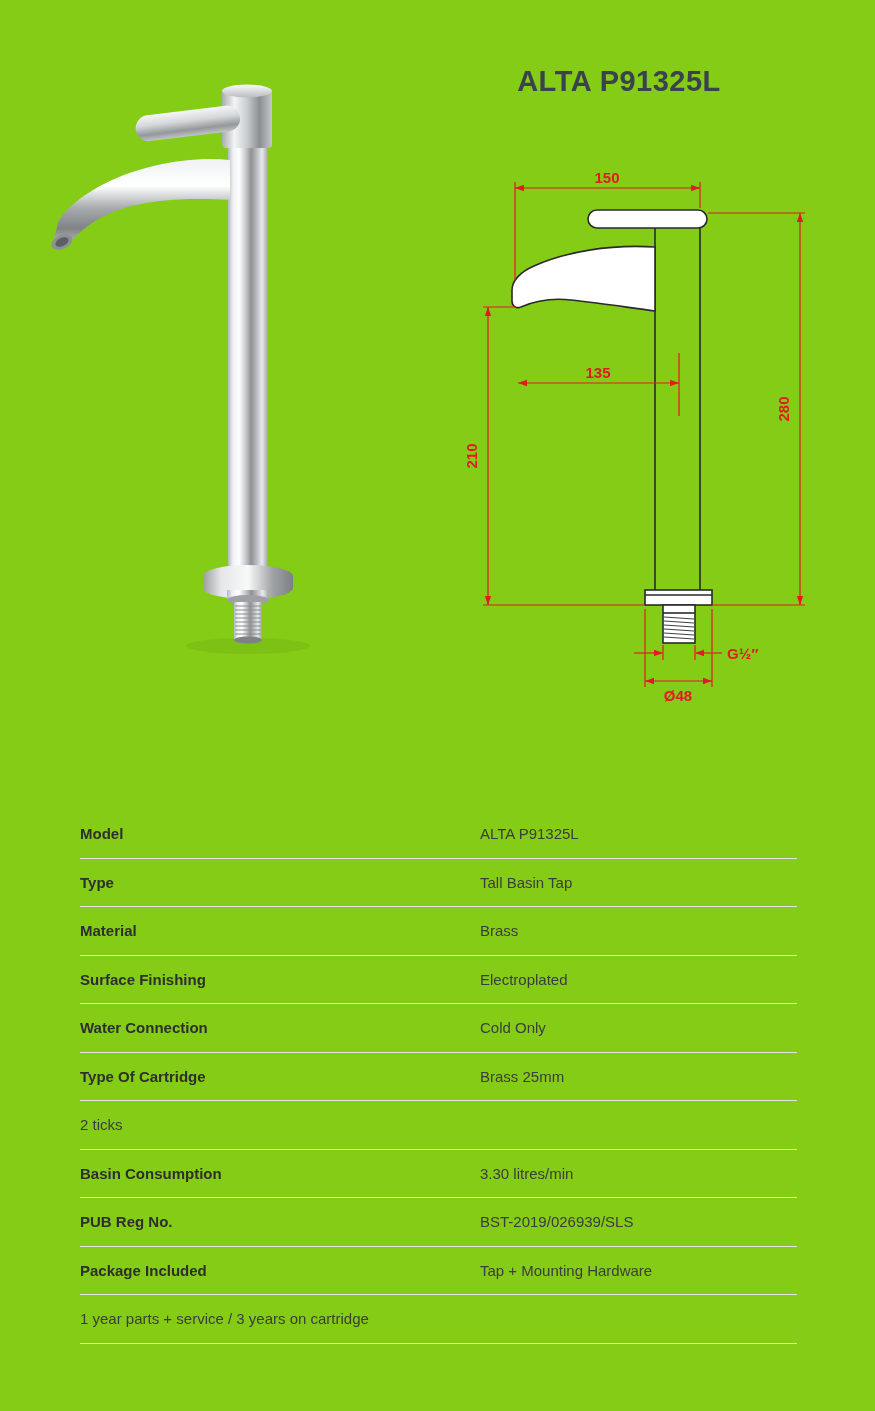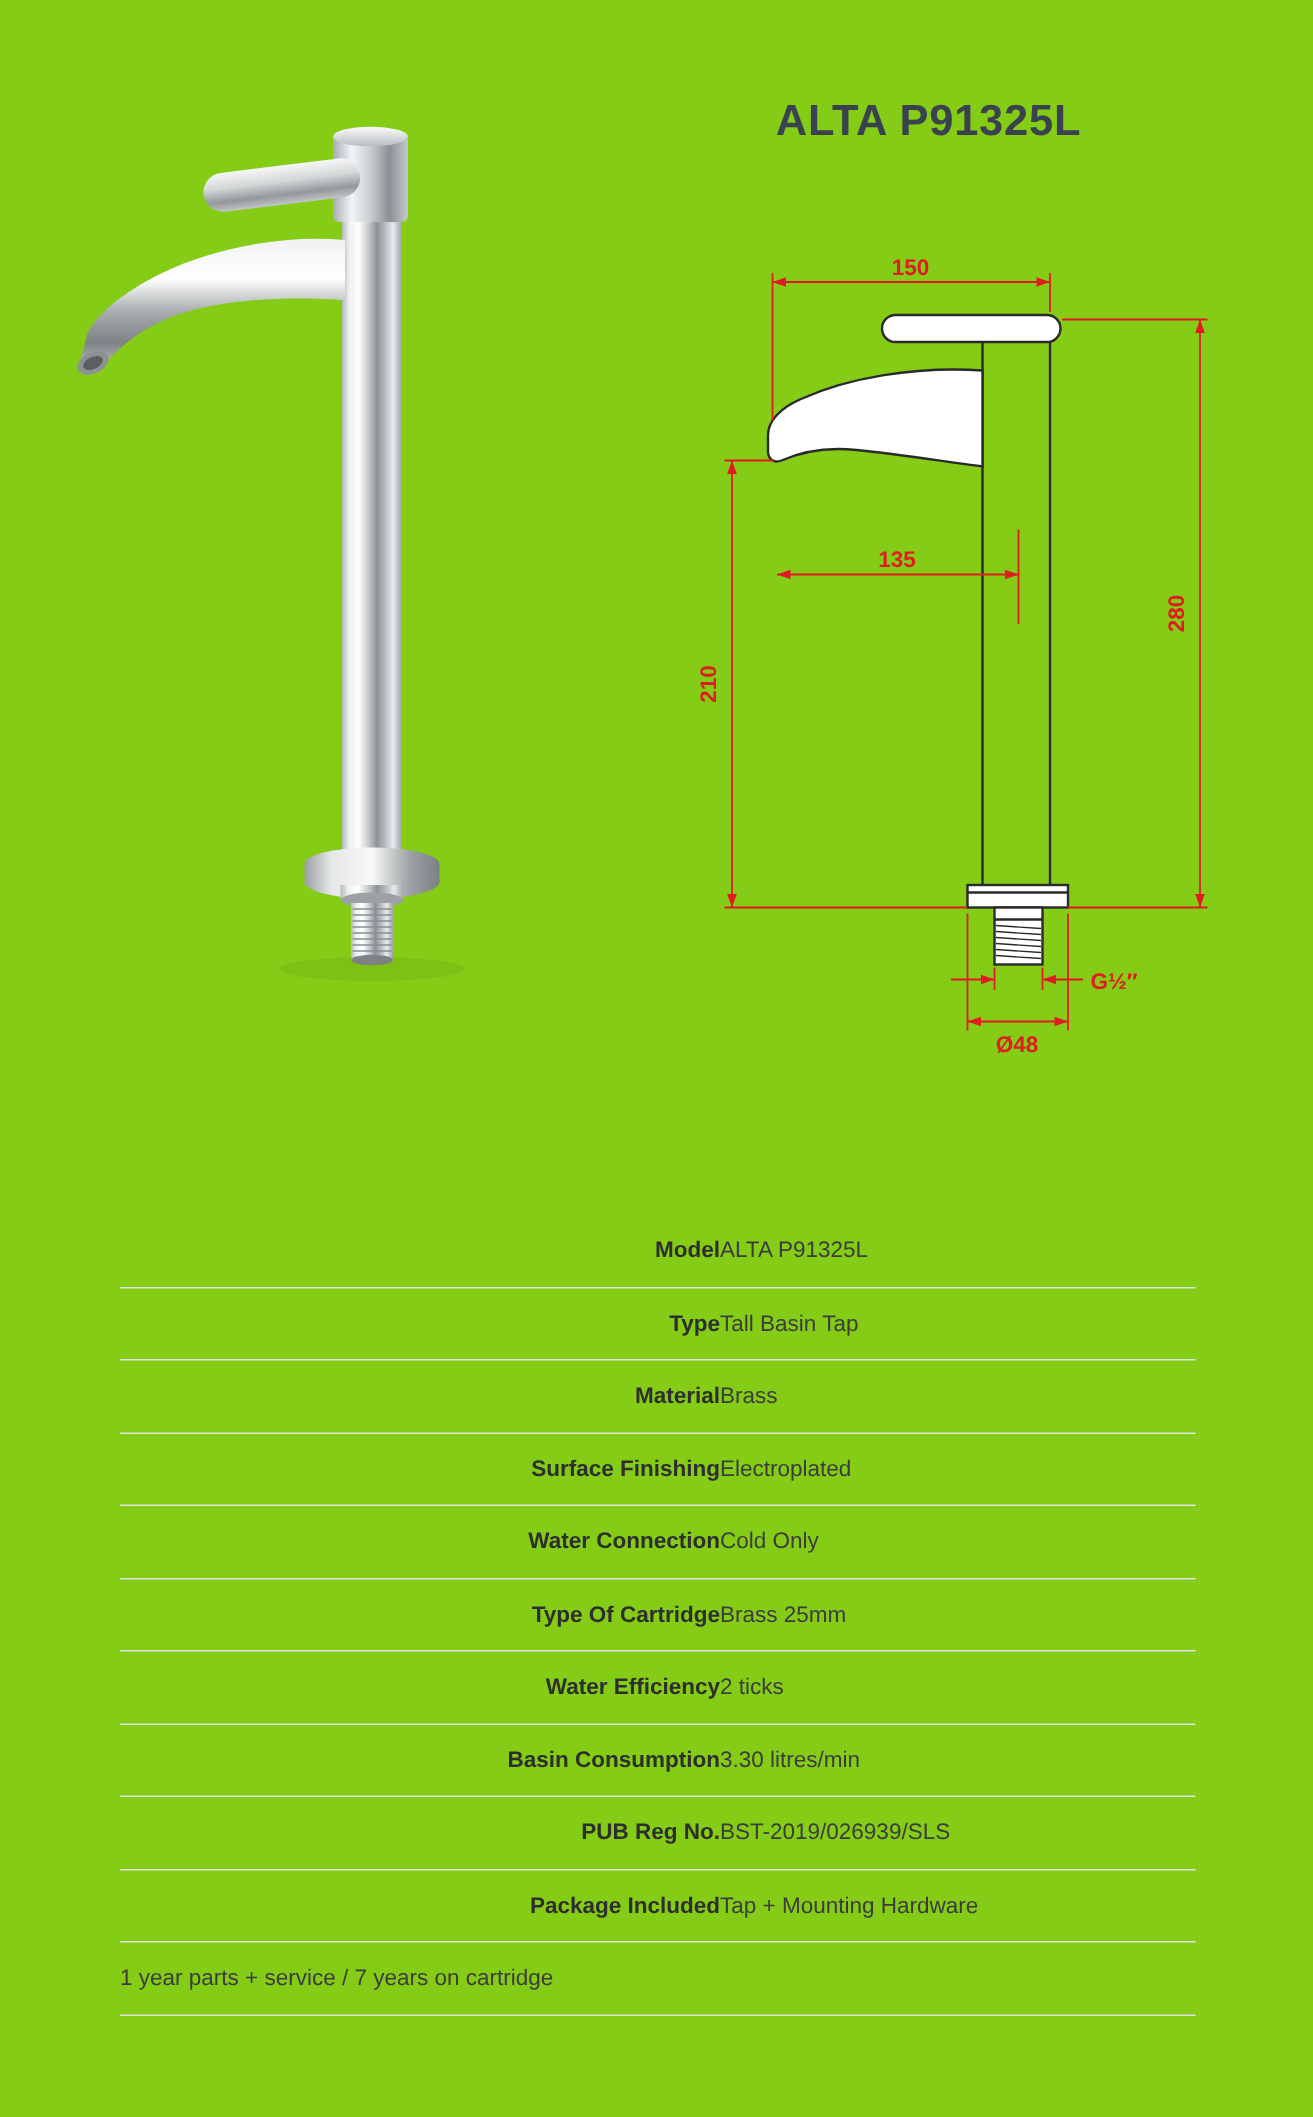--- a/index.html
+++ b/index.html
@@ -6,21 +6,21 @@
   .page{
     position:relative;width:875px;height:1411px;background:#84cc16;
     font-family:"Liberation Sans", sans-serif;overflow:hidden;
   }
   .page-title{
     position:absolute;left:619px;top:46px;transform:translateX(-50%);
     font-size:29px;font-weight:700;color:#39424e;letter-spacing:.5px;white-space:nowrap;
   }
   .photo-wrap{position:absolute;left:30px;top:60px;width:290px;height:600px;}
   .drawing-wrap{position:absolute;left:450px;top:150px;width:380px;height:580px;font-weight:bold;}
-  .specs{position:absolute;left:80px;top:810px;width:717px;text-align:right;}
+  .specs{position:absolute;left:80px;top:810px;width:717px;}
   .spec-row{display:flex;align-items:center;height:47.5px;border-bottom:1px solid #e2e2e2;}
   .spec-label{width:400px;font-size:15px;font-weight:700;color:#2e2e2e;}
   .spec-value{font-size:15px;color:#3c3c3c;}
   .dim-text{font-size:15px;fill:#e21b22;}
   svg{display:block;}
 </style>
 </head>
 <body>
 
 <div class="page">
@@ -203,33 +203,32 @@
     </div>
     <div class="spec-row">
       <div class="spec-label">Water Connection</div>
       <div class="spec-value">Cold Only</div>
     </div>
     <div class="spec-row">
       <div class="spec-label">Type Of Cartridge</div>
       <div class="spec-value">Brass 25mm</div>
     </div>
     <div class="spec-row">
-      <div class="spec-label">Water Efficiency</div>
       <div class="spec-value">2 ticks</div>
     </div>
     <div class="spec-row">
       <div class="spec-label">Basin Consumption</div>
       <div class="spec-value">3.30 litres/min</div>
     </div>
     <div class="spec-row">
       <div class="spec-label">PUB Reg No.</div>
       <div class="spec-value">BST-2019/026939/SLS</div>
     </div>
     <div class="spec-row">
       <div class="spec-label">Package Included</div>
       <div class="spec-value">Tap + Mounting Hardware</div>
     </div>
     <div class="spec-row">
-      <div class="spec-value">1 year parts + service / 7 years on cartridge</div>
+      <div class="spec-value">1 year parts + service / 3 years on cartridge</div>
     </div>
   </section>
 
 </div>
 
 </body></html>

